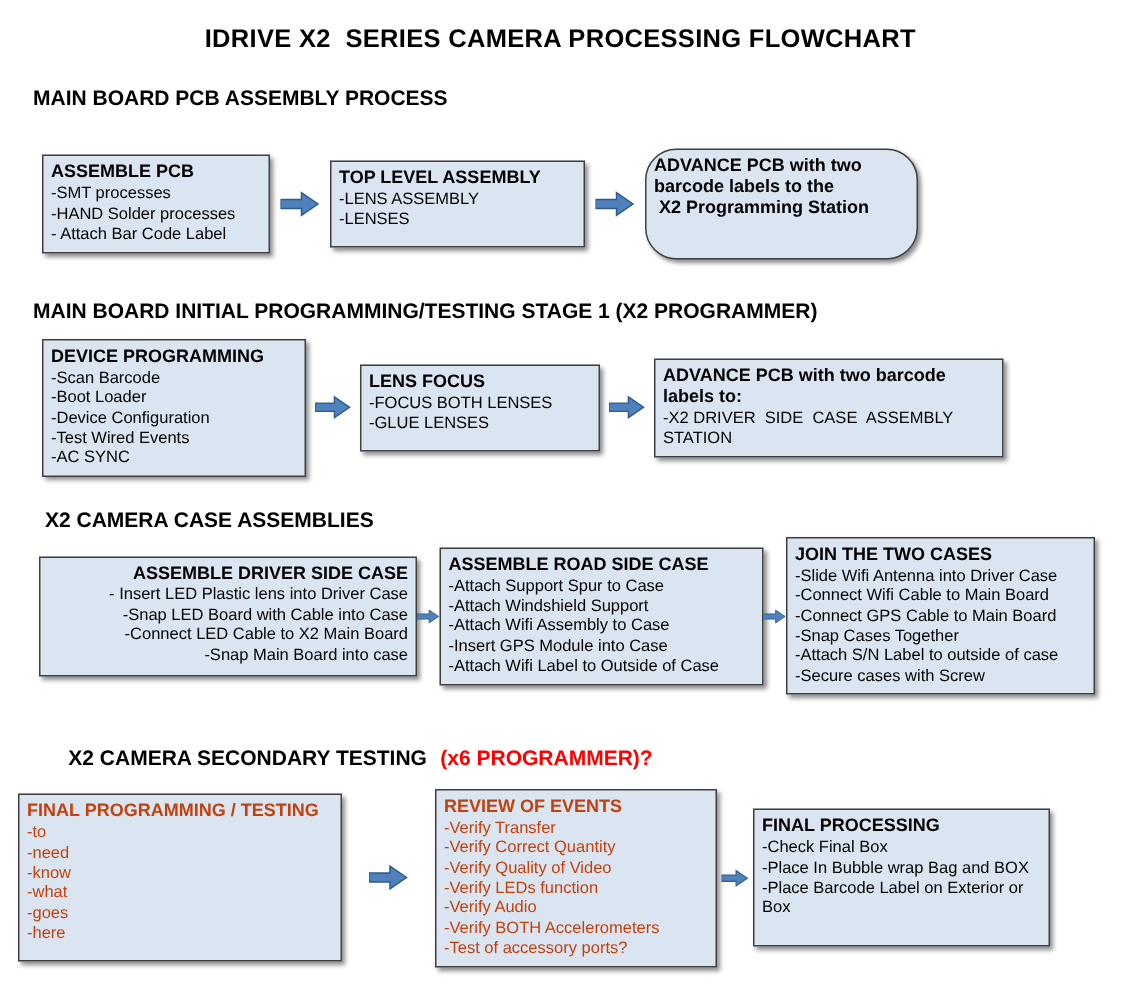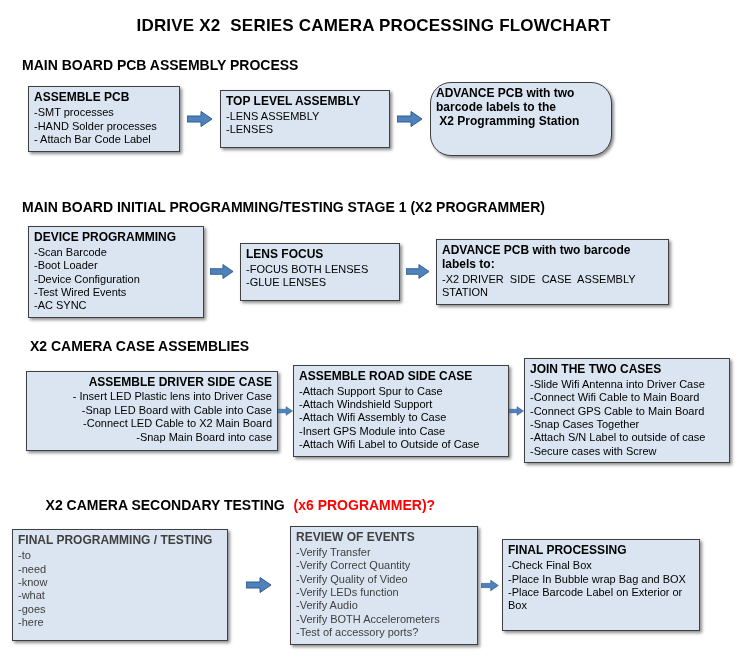--- a/index.html
+++ b/index.html
@@ -16,33 +16,33 @@
   }
   .red{color:#ff0000;}
   .row{position:absolute;display:flex;align-items:center;}
   .box{
     box-sizing:border-box;background:#dbe5f1;border:1px solid #404040;
     box-shadow:2px 2px 3px rgba(0,0,0,0.45);
     padding:4px 5px;flex:none;
   }
   .box-title{font-size:12px;font-weight:bold;line-height:1.15;white-space:pre-wrap;margin-bottom:1px;}
   .box-line{font-size:11px;line-height:1.22;white-space:pre-wrap;}
-  .red-box .box-title,.red-box .box-line{color:#404040;}
+  .red-box .box-title,.red-box .box-line{color:#c2410c;}
   .arrow{flex:none;display:flex;align-items:center;}
 </style>
 </head>
 <body>
 
 <div class="canvas">
 
   <div class="main-title">IDRIVE X2  SERIES CAMERA PROCESSING FLOWCHART</div>
 
   <div class="section-heading" style="left:22px;top:57px;">MAIN BOARD PCB ASSEMBLY PROCESS</div>
 
-  <div class="row" style="left:28px;top:82px;">
+  <div class="row" style="left:28px;top:99px;">
     <div class="box" style="width:152px;min-height:64px;">
       <div class="box-title">ASSEMBLE PCB</div>
       <div class="box-line">-SMT processes</div>
       <div class="box-line">-HAND Solder processes</div>
       <div class="box-line">- Attach Bar Code Label</div>
     </div>
     <div class="arrow" style="margin:0 7px;">
       <svg width="26" height="18" viewBox="0 0 26 18">
           <polygon points="0,6 14,6 14,1.5 25,9 14,16.5 14,12 0,12" fill="#4f81bd" stroke="#2e5b8f" stroke-width="1"></polygon>
         </svg>

